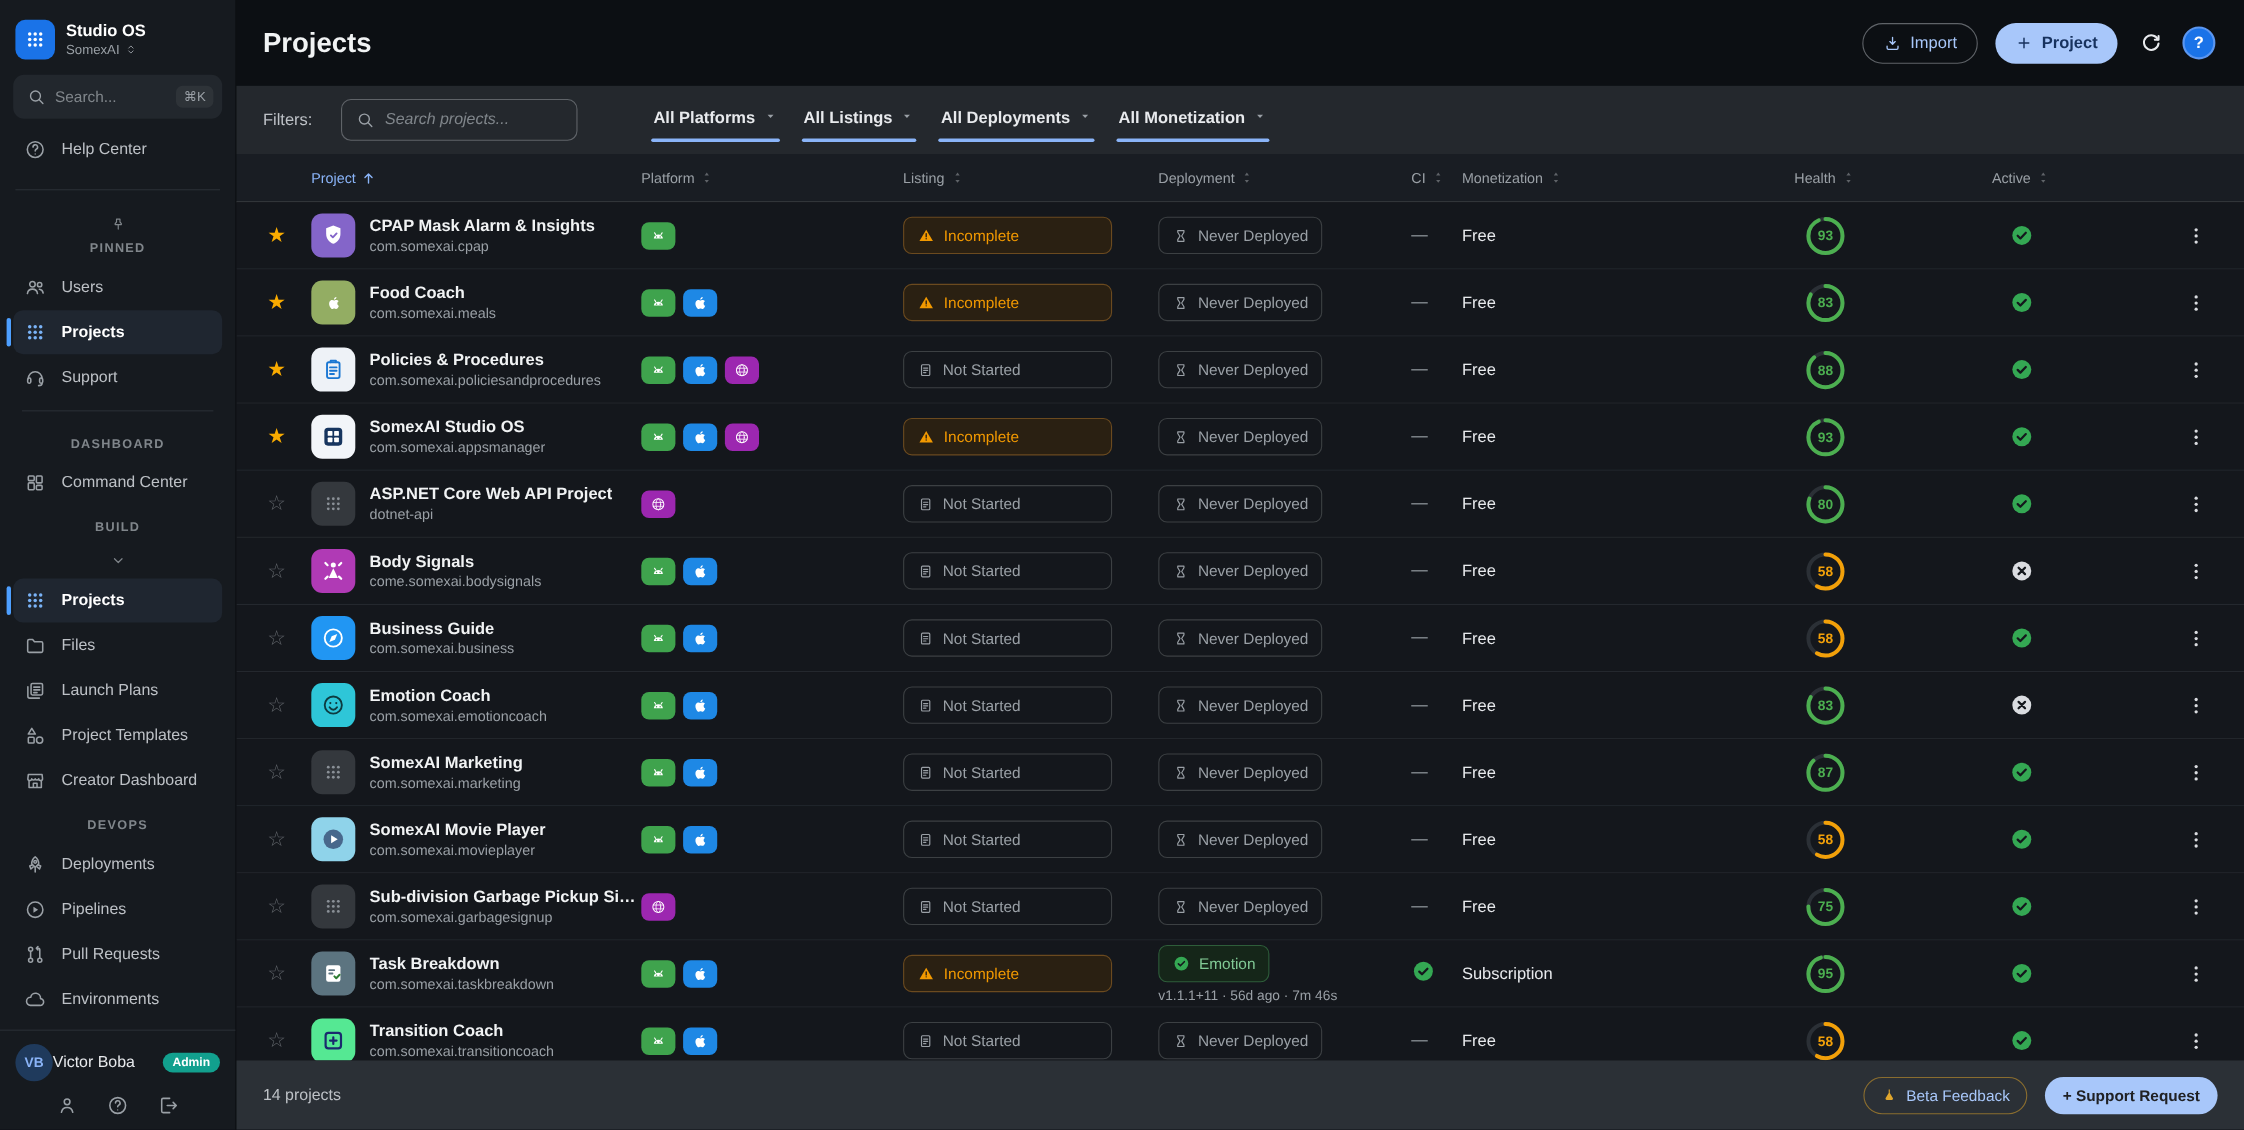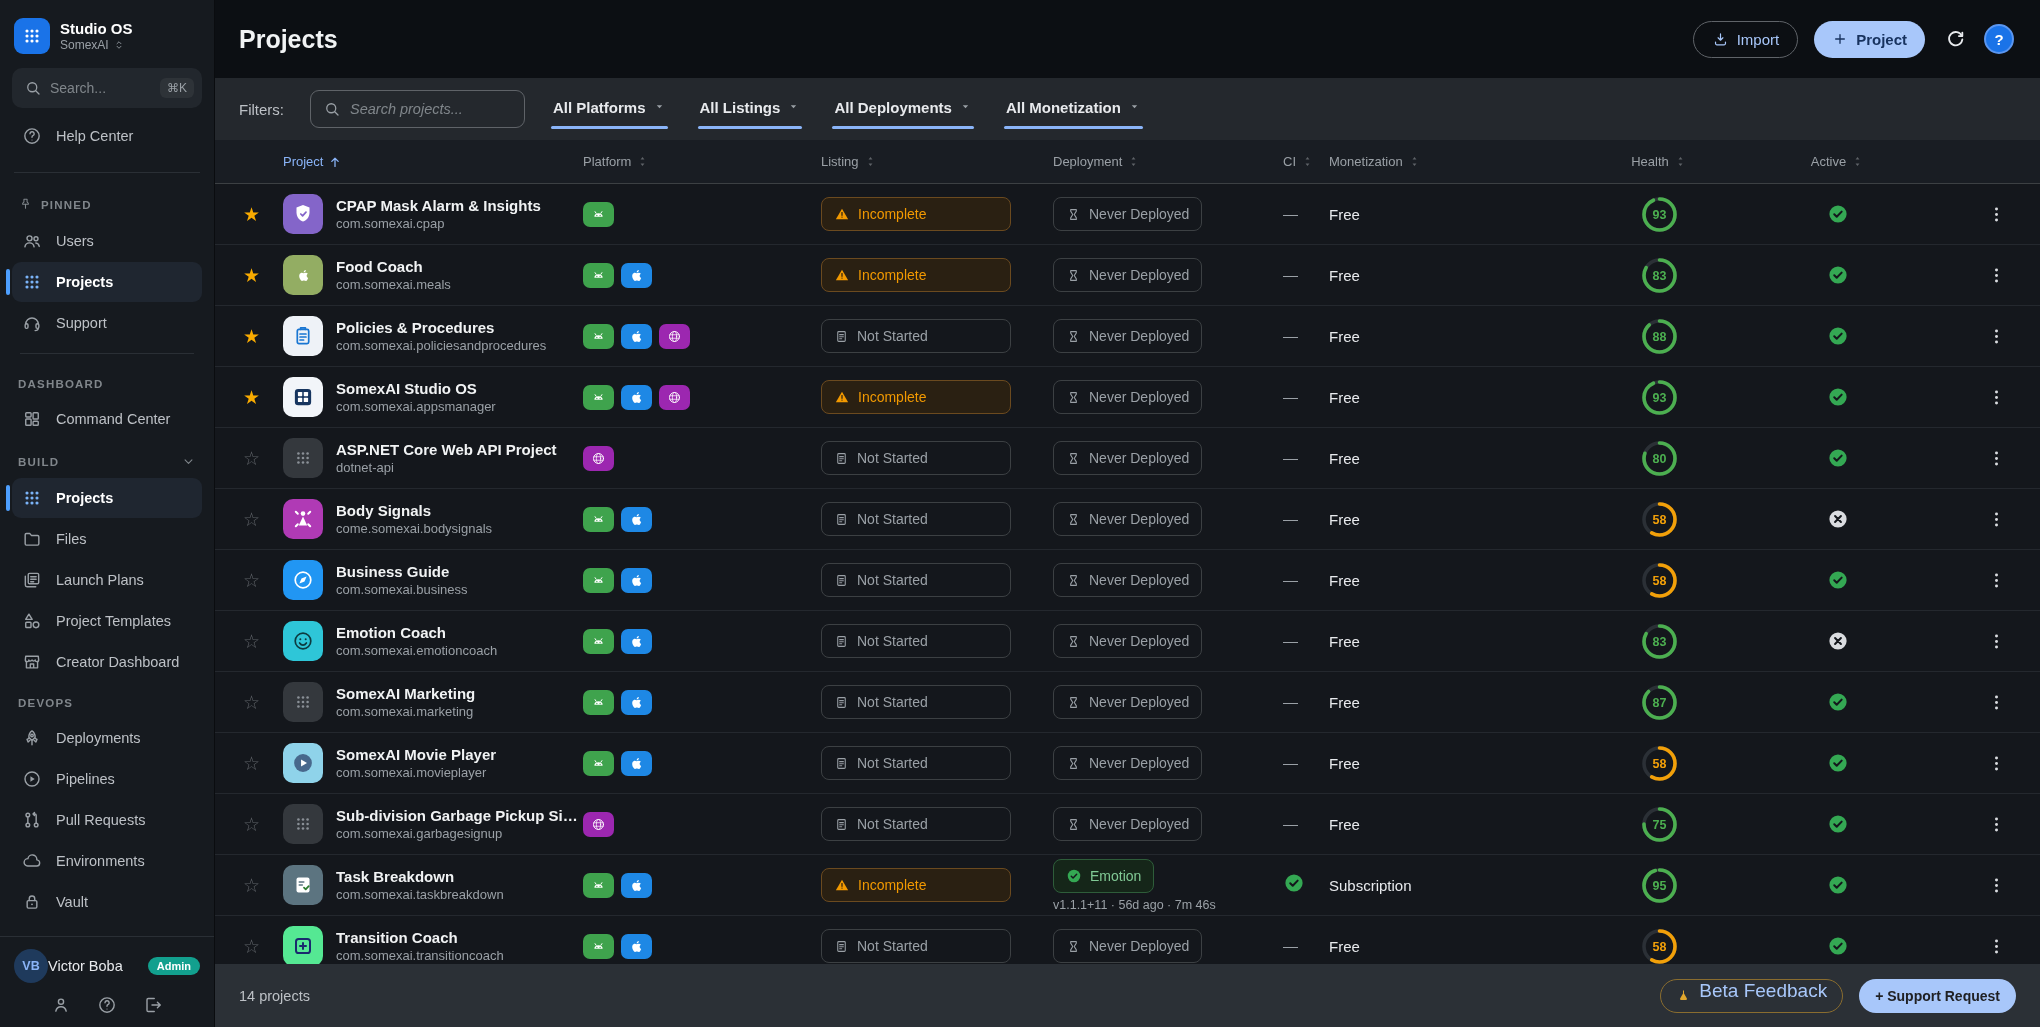--- a/index.html
+++ b/index.html
@@ -19,21 +19,21 @@
   .search-box input { flex:1; min-width:0; background:transparent; border:none; outline:none; color:#e8eaed; font-size:14px; font-family:inherit; }
   .search-box input::placeholder { color:#80868b; }
   .kbd-chip { background:#2e3338; color:#9aa0a6; border-radius:6px; font-size:12px; padding:3px 7px; }
   .side-item { display:flex; align-items:center; gap:14px; height:40px; padding:0 10px; margin:1px 6px; border-radius:9px; color:#bdc1c6; font-size:14.5px; cursor:pointer; position:relative; }
   .side-item .ic { color:#9aa0a6; }
   .side-item.active { background:#1f2630; color:#fff; font-weight:bold; }
   .side-item.active .ic { color:#7ab3f7; }
   .side-item.active::before { content:""; position:absolute; left:-6px; top:7px; bottom:7px; width:3.5px; border-radius:3px; background:#4d9fff; }
   .side-divider { height:1px; background:#2a2f35; margin:10px 14px; }
   .side-scroll { flex:1; overflow:hidden; padding:0 6px; }
-  .side-section-title { display:flex; align-items:center; gap:8px; color:#80868b; font-size:11.5px; font-weight:bold; letter-spacing:1.2px; padding:14px 12px 8px 12px; }
+  .side-section-title { display:flex; align-items:center; gap:8px; color:#80868b; font-size:11.5px; font-weight:bold; letter-spacing:1.2px; padding:14px 12px 8px 12px;flex-direction:column; }
   .side-section-title .spacer { flex:1; }
   .side-user { border-top:1px solid #2a2f35; padding:12px 14px 10px 14px; }
   .user-row { display:flex; align-items:center; gap:0; }
   .avatar { width:34px; height:34px; border-radius:50%; background:#1f3a5c; color:#8ab4f8; font-size:12.5px; font-weight:bold; display:flex; align-items:center; justify-content:center; }
   .user-name { flex:1; font-size:14.5px; color:#e8eaed; }
   .admin-badge { background:#12a08e; color:#fff; font-size:11px; font-weight:bold; border-radius:10px; padding:3px 9px; }
   .user-actions { display:flex; justify-content:center; gap:26px; padding:12px 0 2px 0; color:#9aa0a6; }
   .user-actions .ic { cursor:pointer; }
 
   
@@ -81,21 +81,21 @@
   .badge.deployed { border-color:#2e5d3a; background:#152619; color:#81c995; }
   .deploy-sub { font-size:12.5px; color:#9aa0a6; margin-top:5px; white-space:nowrap; }
   .ci-dash { color:#9aa0a6; font-size:15px; }
   .money { font-size:15px; color:#e8eaed; }
   .health-wrap { display:flex; justify-content:center; }
   .active-wrap { display:flex; justify-content:center; }
   .kebab { background:none; border:none; color:#dadce0; cursor:pointer; display:flex; justify-content:center; }
 
   .footerbar { height:63px; background:#2b3036; display:flex; align-items:center; padding:0 24px; gap:16px; }
   .foot-count { color:#bdc1c6; font-size:14.5px; flex:1; }
-  .btn-beta { height:34px; border-radius:17px; border:1px solid #8a6d2f; background:transparent; color:#a8c7fa; font-size:19px; display:inline-flex; gap:8px; padding:0 15px; cursor:pointer; font-family:inherit; }
+  .btn-beta { height:34px; border-radius:17px; border:1px solid #8a6d2f; background:transparent; color:#a8c7fa; font-size:14px; display:inline-flex; align-items:center; gap:8px; padding:0 15px; cursor:pointer; font-family:inherit; }
   .btn-beta .ic { color:#e0a62d; }
   .btn-support { height:34px; border-radius:17px; border:none; background:#a8c7fa; color:#202124; font-size:14px; font-weight:bold; padding:0 16px; cursor:pointer; font-family:inherit; }
 </style>
 </head>
 <body>
 
 <aside class="sidebar">
   <div class="side-top">
     <div class="logo-row">
       <div class="logo-tile" id="logo-tile">
@@ -393,21 +393,21 @@
     <span class="filter-label">Filters:</span>
     <div class="proj-search">
       <span class="ic" id="proj-search-ic">
           <svg width="18" height="18" viewBox="0 0 24 24" fill="none" stroke="currentColor" stroke-width="1.7" stroke-linecap="round" stroke-linejoin="round">
             <circle cx="11" cy="11" r="6"></circle>
             <path d="M15.6 15.6L20 20"></path>
           </svg>
         </span>
       <input placeholder="Search projects..." style="">
     </div>
-    <div id="filter-dropdowns" style="display:flex;gap:30px;align-items:center;">
+    <div id="filter-dropdowns" style="display:flex;gap:20px;align-items:center;margin-left:41px;">
         <div class="filter-dd">
           <span>All Platforms</span>
           <span class="caret"><svg width="13" height="13" viewBox="0 0 24 24" fill="none" stroke="currentColor" stroke-width="1.7" stroke-linecap="round" stroke-linejoin="round">
               <path d="M7 9.8l5 5.6 5-5.6z" fill="currentColor" stroke="none"></path>
             </svg></span>
         </div>
         <div class="filter-dd">
           <span>All Listings</span>
           <span class="caret"><svg width="13" height="13" viewBox="0 0 24 24" fill="none" stroke="currentColor" stroke-width="1.7" stroke-linecap="round" stroke-linejoin="round">
               <path d="M7 9.8l5 5.6 5-5.6z" fill="currentColor" stroke="none"></path>

